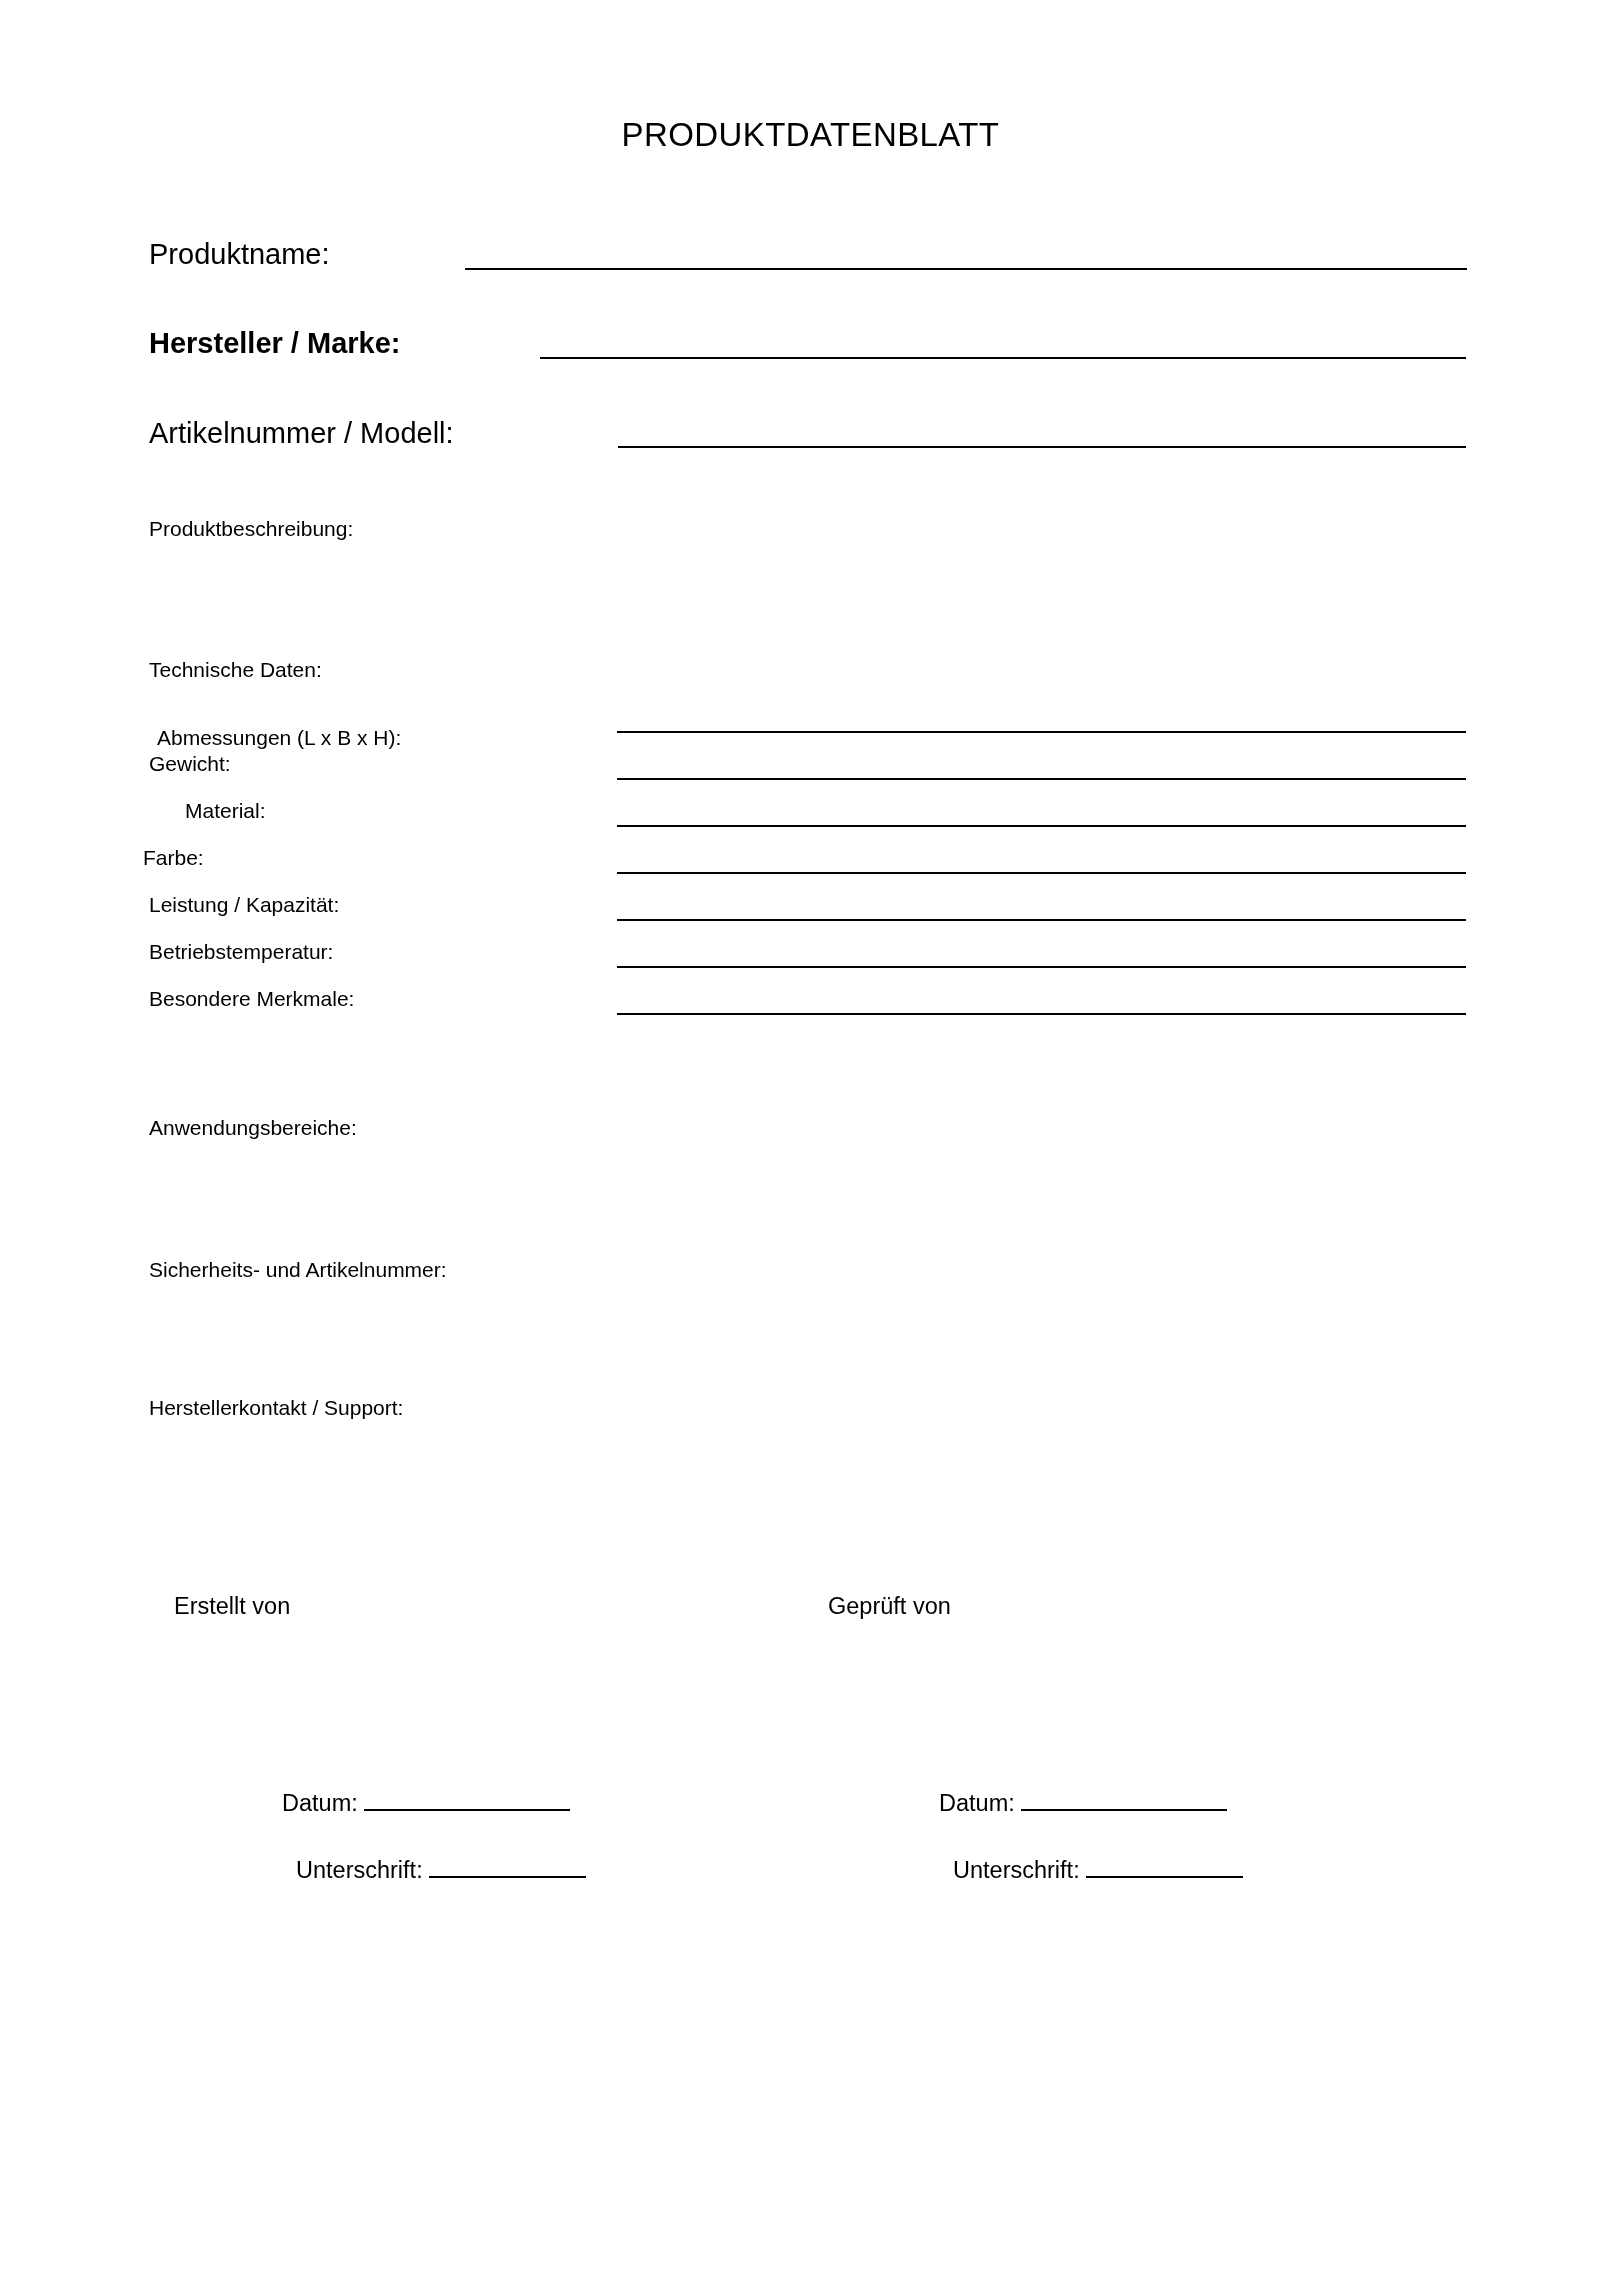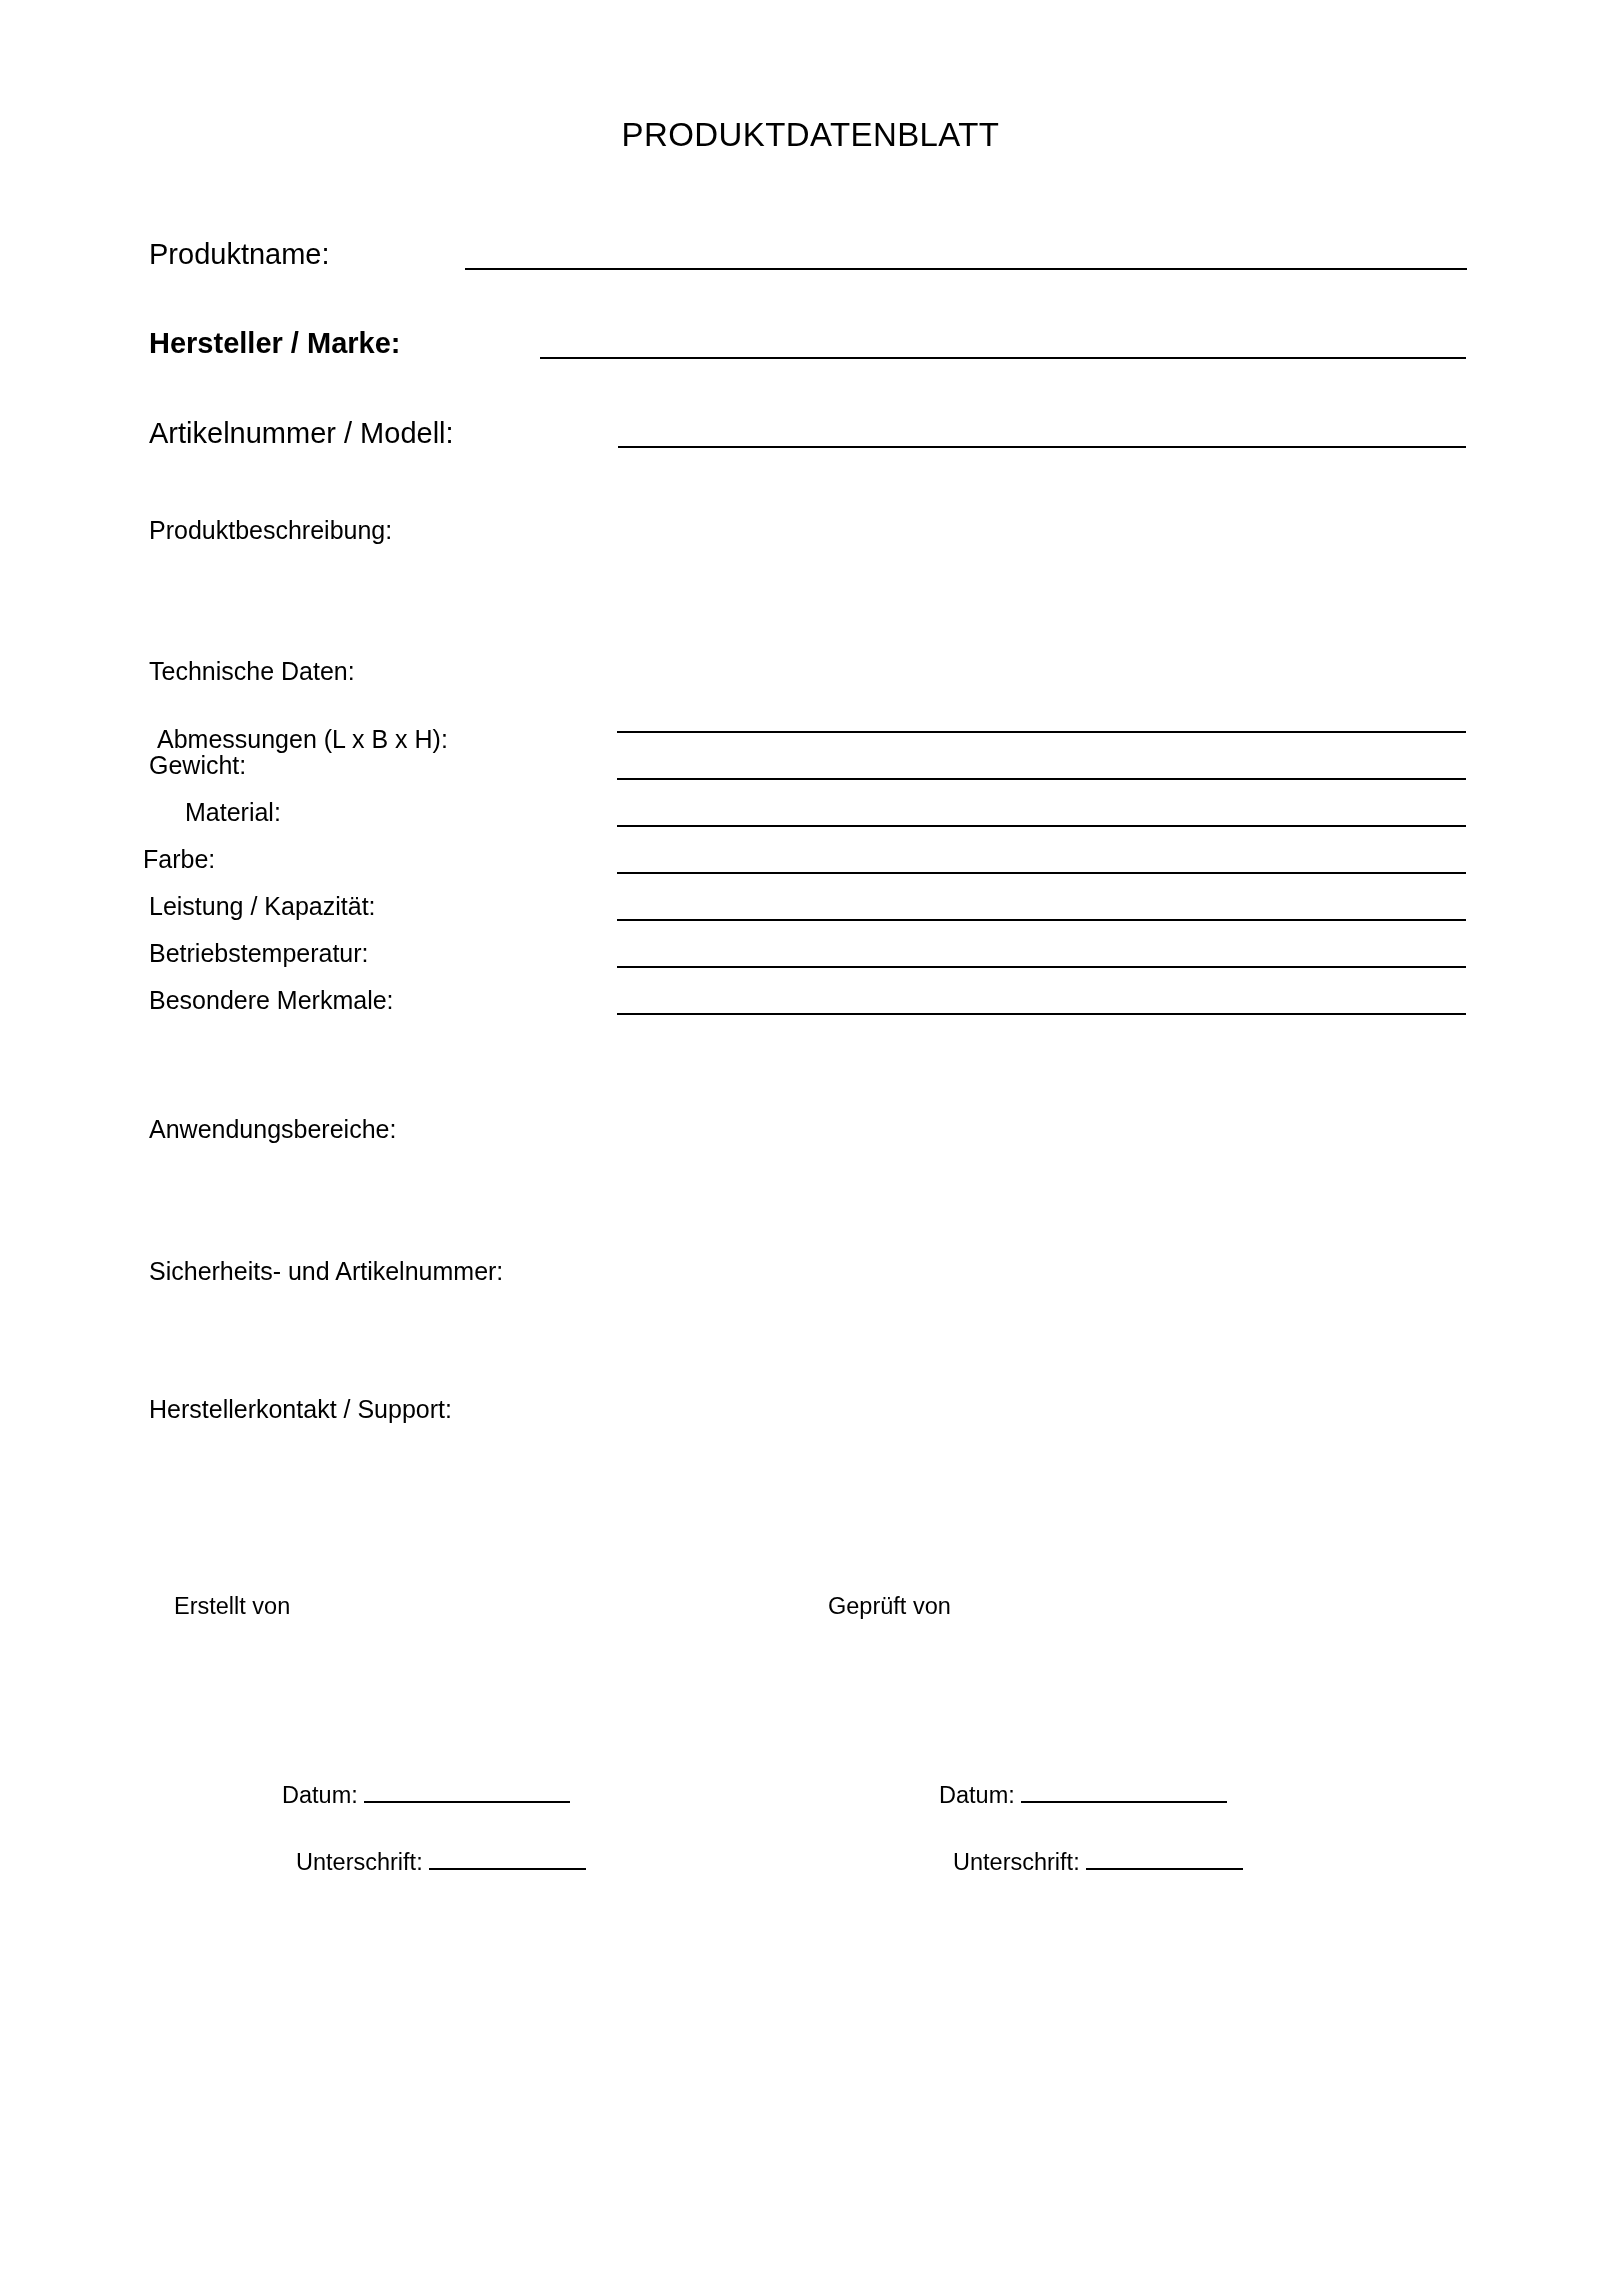--- a/index.html
+++ b/index.html
@@ -34,41 +34,42 @@
     white-space: nowrap;
   }
 
   
   .label {
     position: absolute;
     white-space: nowrap;
     line-height: 1;
   }
   .label-lg { font-size: 29px; }
-  .label-sm { font-size: 25px; }
+  .label-sm { font-size: 21px; }
 
   
   .rule {
     position: absolute;
     height: 0;
     border-top: 2.9px solid #000000;
   }
 
   
   .sig-head {
     position: absolute;
     font-size: 23.5px;
     white-space: nowrap;
     line-height: 1;
   }
   .sig-line {
     position: absolute;
     font-size: 23.5px;
     white-space: nowrap;
     line-height: 1;
+    margin-top: 8px;
   }
   .sig-line .ul {
     display: inline-block;
     border-bottom: 2px solid #000000;
     vertical-align: baseline;
   }
   .ul-date { width: 206px; }
   .ul-sign { width: 157px; }
 </style>
 </head>

